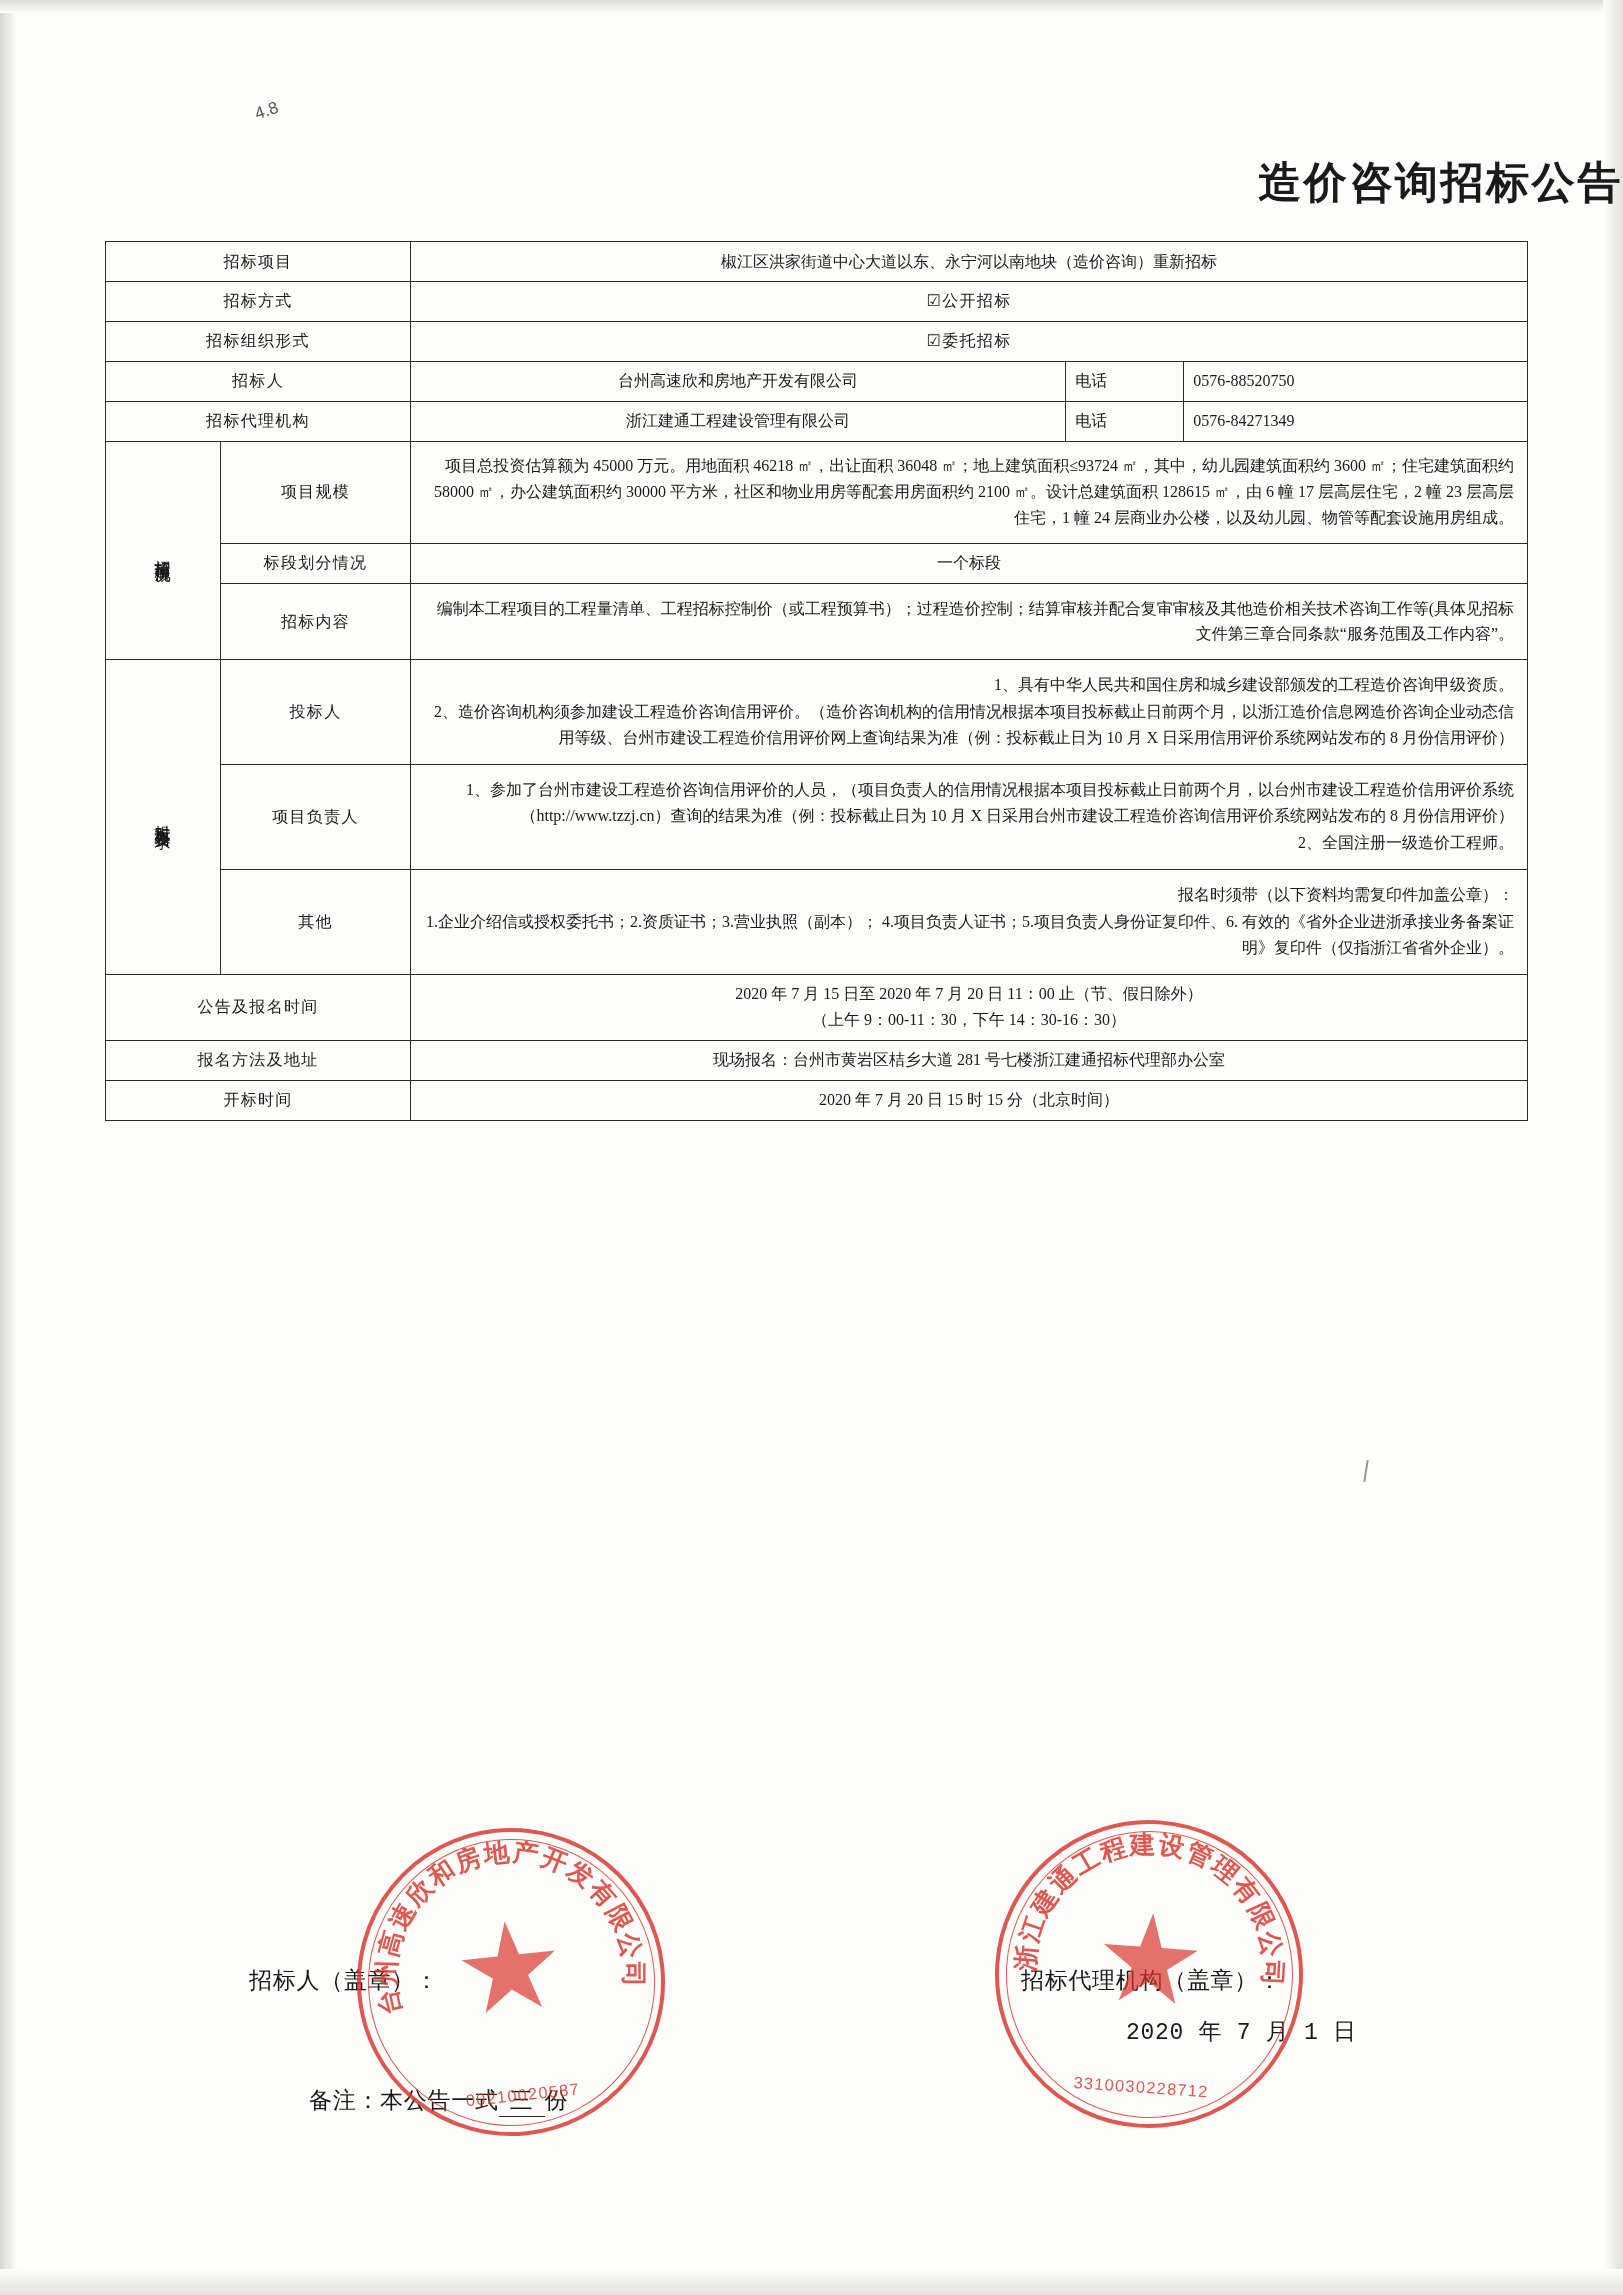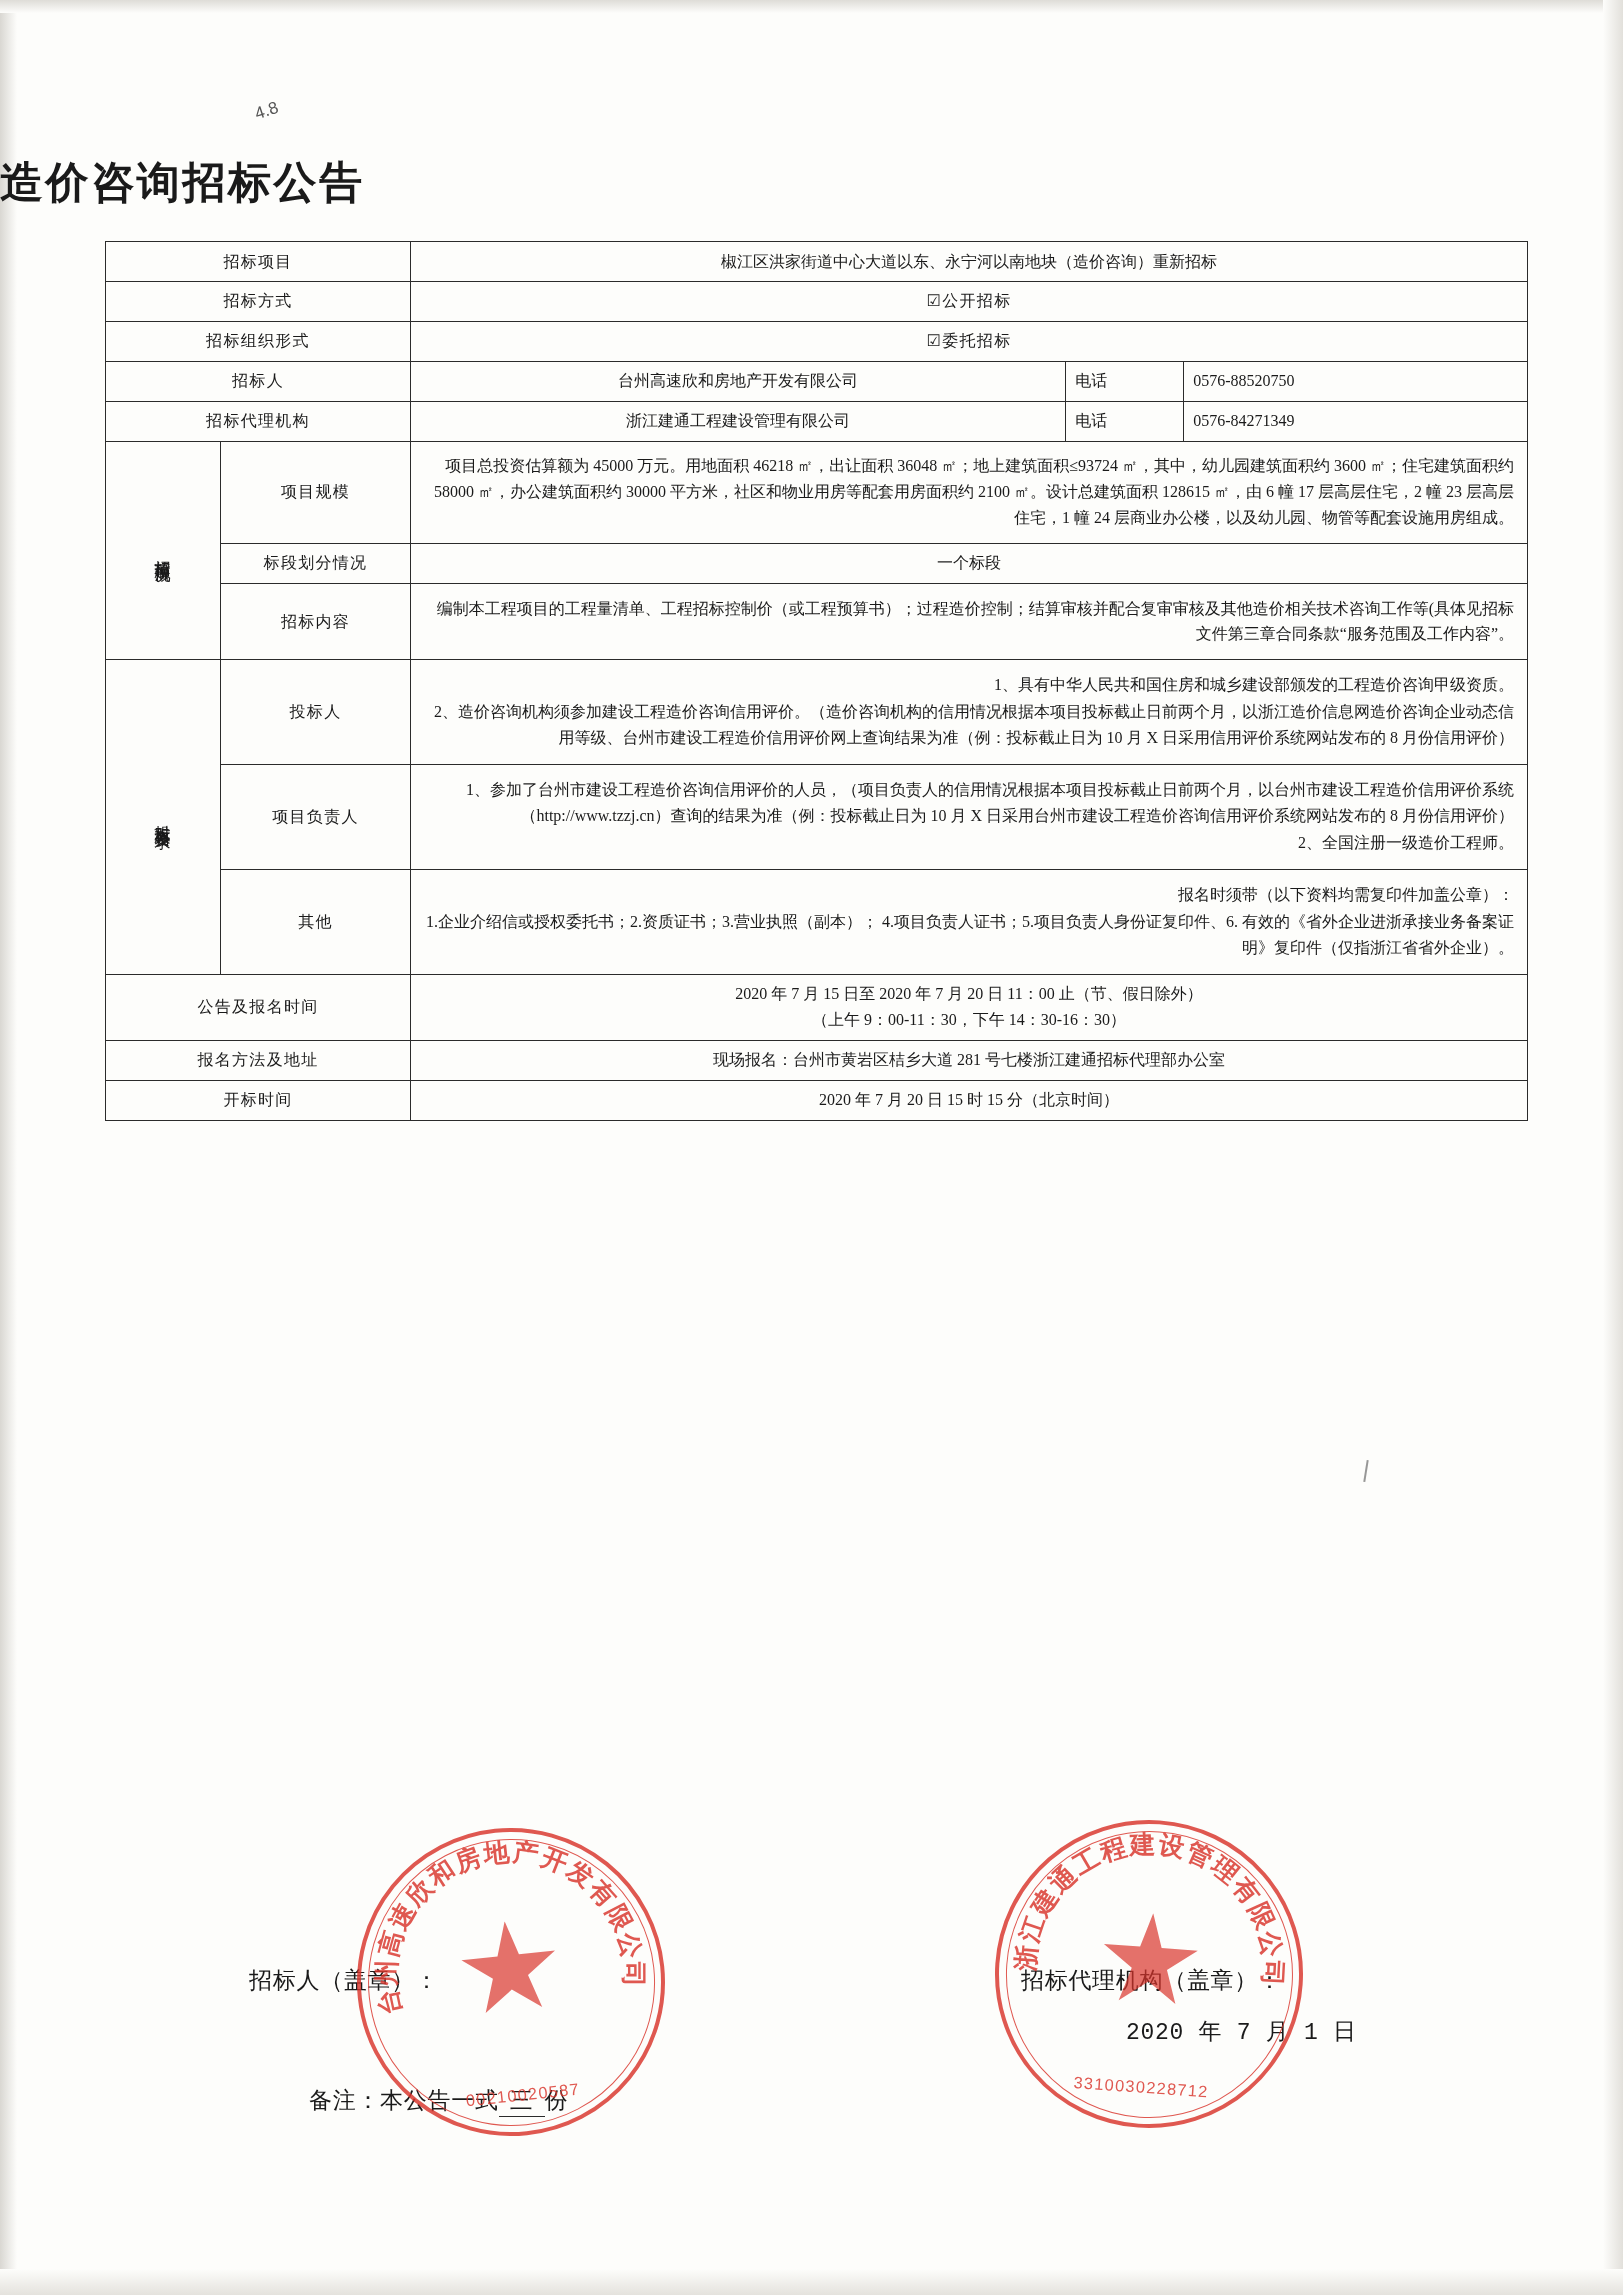--- a/index.html
+++ b/index.html
@@ -38,21 +38,21 @@
   .scan-edge-bottom {
     position: absolute; left: 0; bottom: 0; width: 1623px; height: 26px;
     background: linear-gradient(to top, #e4e2dd, #fdfdfb);
   }
 
   .doc-title {
     position: absolute;
     top: 154px;
     left: 0;
     width: 1623px;
-    text-align: left;
+    text-align: right;
     font-size: 43px;
     font-weight: bold;
     letter-spacing: 2.6px;
     font-family: "Liberation Serif", "DejaVu Serif", serif;
   }
 
   table.main {
     position: absolute;
     left: 105px;
     top: 241px;

